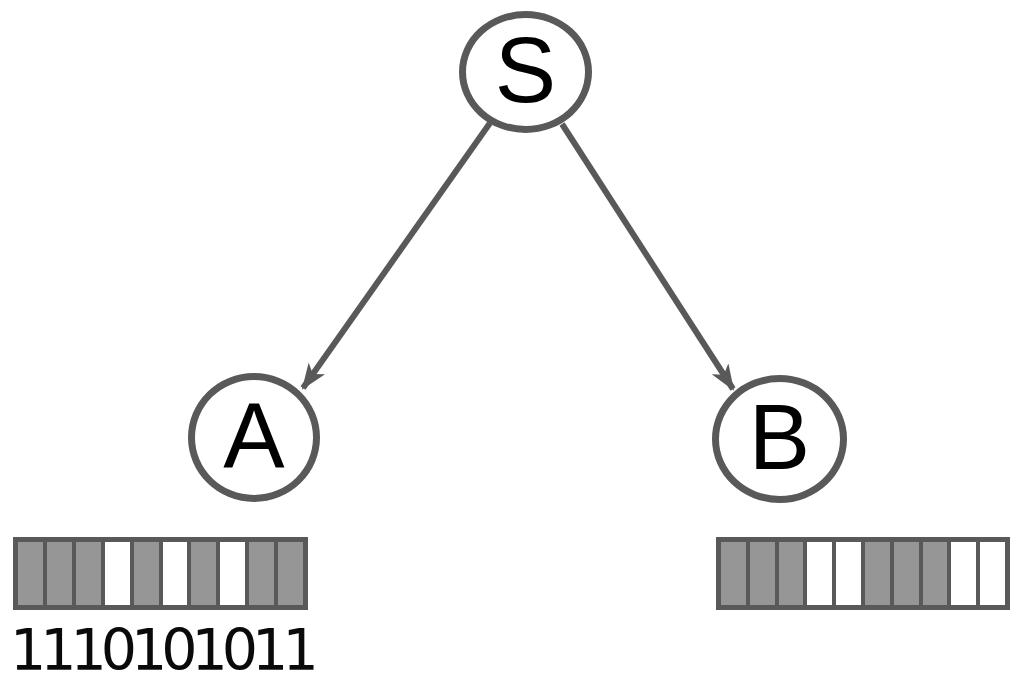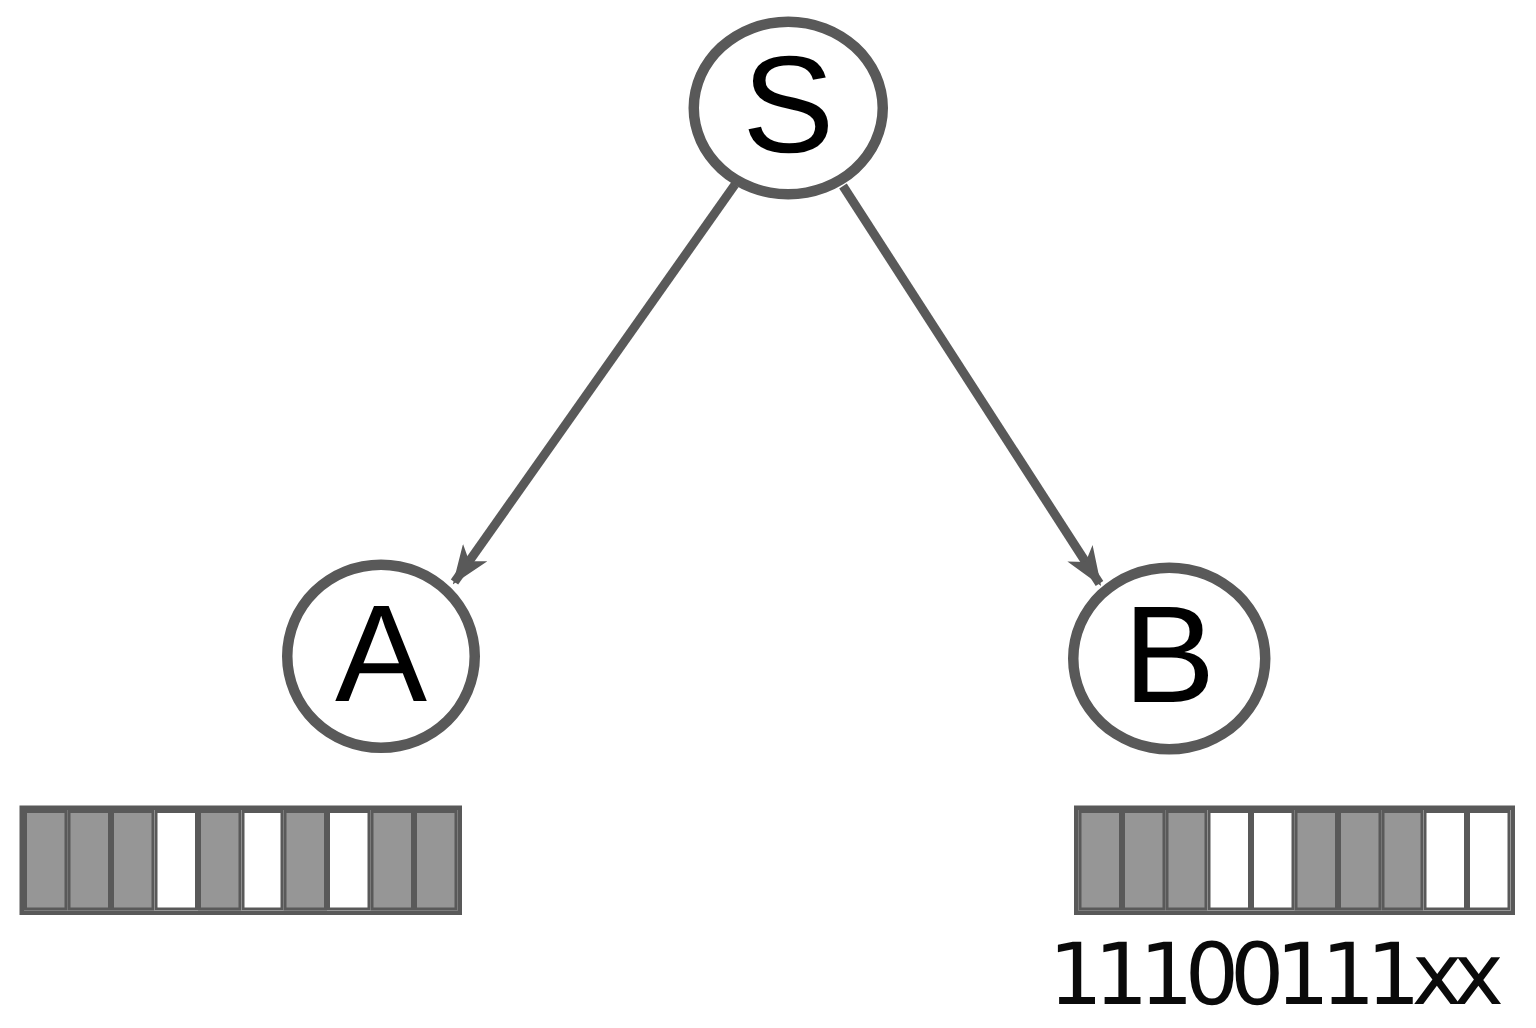--- a/index.html
+++ b/index.html
@@ -89,15 +89,15 @@
       <div class="cell filled"></div>
       <div class="cell empty"></div>
       <div class="cell empty"></div>
       <div class="cell filled"></div>
       <div class="cell filled"></div>
       <div class="cell filled"></div>
       <div class="cell empty"></div>
       <div class="cell empty"></div>
     </div>
 
-  <div class="caption caption-b">11100111xx</div>
+  <div class="caption caption-a">1110101011</div>
 
 </div>
 
 </body></html>

